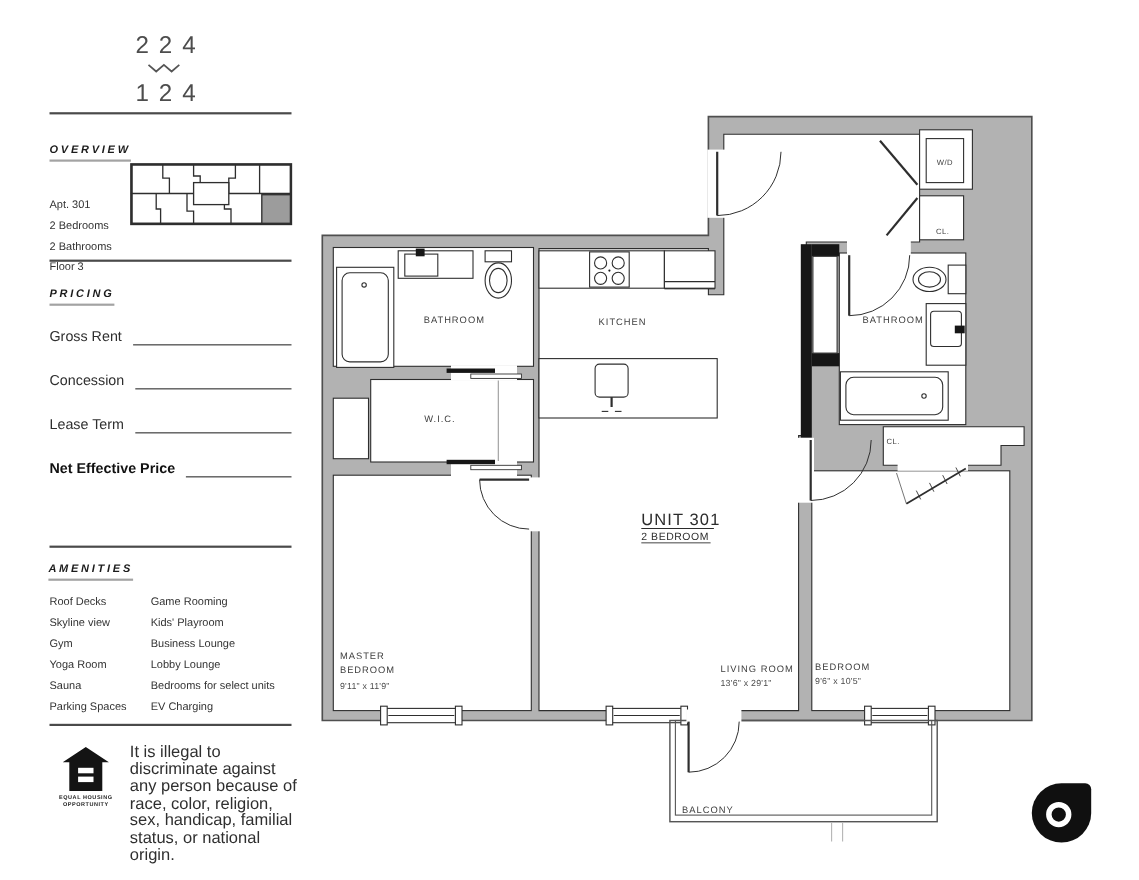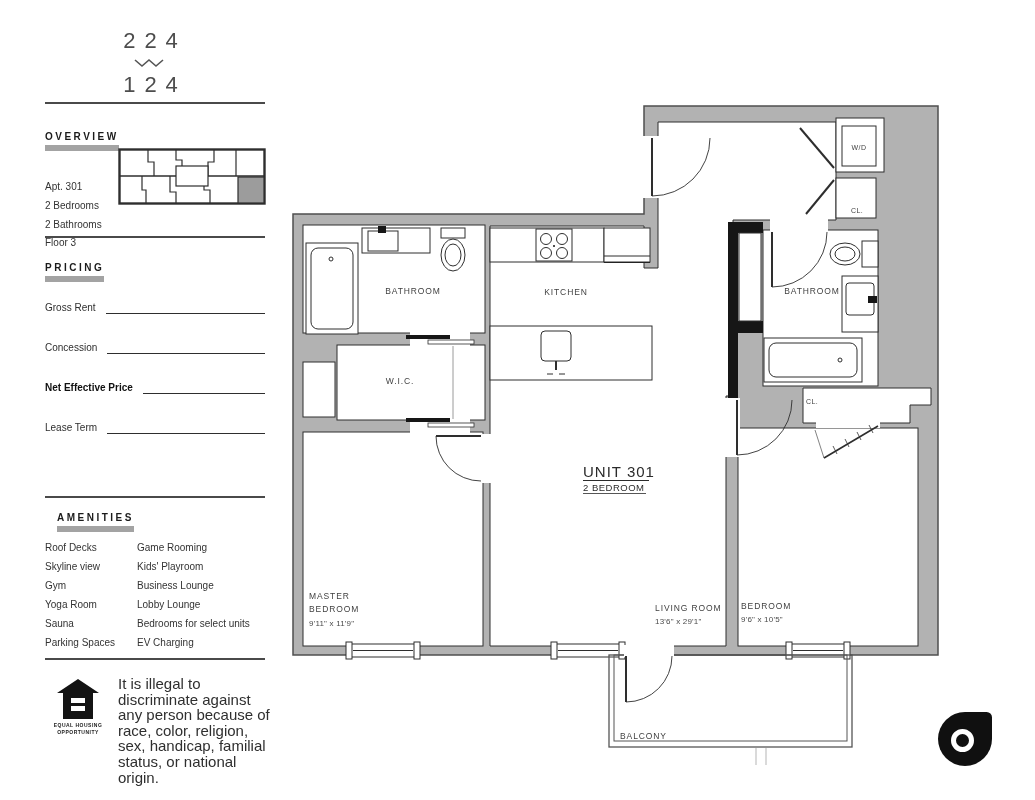--- a/index.html
+++ b/index.html
@@ -7,25 +7,25 @@
         font-family:"Liberation Sans",sans-serif;color:#2e2e2e;}
   .abs{position:absolute;}
 
   
   .brand{left:103px;top:28px;width:95px;text-align:center;color:#4d4d4d;}
   .brand .num{font-size:22px;letter-spacing:9px;padding-left:9px;line-height:26px;font-weight:400;}
 
   
   .rule{left:45px;width:220px;border-top:2px solid #4a4a4a;height:0;}
   .h-sec{font-size:10px;font-weight:bold;letter-spacing:2.5px;color:#1b1b1b;}
-  .h-sec span{border-bottom:6px solid #a3a3a3;padding-bottom:3px;display:inline-block;}
+  .h-sec span{border-bottom:2px solid #a3a3a3;padding-bottom:3px;display:inline-block;font-style:italic;}
   .ov-items{left:45px;top:152px;font-size:10px;line-height:18.8px;color:#333;margin-top:26px;}
   .p-rows{left:45px;top:292px;width:220px;}
   .p-row{display:flex;align-items:flex-end;height:22px;margin-bottom:18px;}
-  .p-label{font-size:10px;color:#2e2e2e;white-space:nowrap;padding-bottom:1px;text-align:right;}
+  .p-label{font-size:13px;color:#2e2e2e;white-space:nowrap;padding-bottom:1px;text-align:right;}
   .p-row.bold .p-label{font-weight:bold;color:#111;}
   .p-line{flex:1;border-bottom:1.6px solid #2e2e2e;margin-left:10px;height:18px;}
   .am-col{font-size:10px;line-height:19px;color:#333;white-space:nowrap;}
   .legal-text{left:118px;top:676px;width:152px;font-size:15px;line-height:15.6px;color:#2f2f2f;}
   .eho-cap{left:40px;top:722px;width:76px;text-align:center;font-size:5px;letter-spacing:.5px;
            line-height:6.5px;color:#222;font-weight:bold;}
 
   
   .fl{font-size:8.5px;letter-spacing:.9px;fill:#3f3f3f;font-family:"Liberation Sans",sans-serif;}
   .fl-sm{font-size:7px;letter-spacing:.4px;fill:#3f3f3f;font-family:"Liberation Sans",sans-serif;}
@@ -85,33 +85,33 @@
   </div>
   <div class="abs p-rows">
     <div class="p-row">
       <span class="p-label">Gross Rent</span>
       <span class="p-line"></span>
     </div>
     <div class="p-row">
       <span class="p-label">Concession</span>
       <span class="p-line"></span>
     </div>
+    <div class="p-row">
+      <span class="p-label">Lease Term</span>
+      <span class="p-line"></span>
+    </div>
     <div class="p-row bold">
       <span class="p-label">Net Effective Price</span>
       <span class="p-line"></span>
     </div>
-    <div class="p-row">
-      <span class="p-label">Lease Term</span>
-      <span class="p-line"></span>
-    </div>
   </div>
 
   <div class="abs rule" style="top:496px;"></div>
 
-  <div class="abs h-sec" style="left:57px;top:512px;">
+  <div class="abs h-sec" style="left:44px;top:512px;">
     <span>AMENITIES</span>
   </div>
   <div class="abs am-col" style="left:45px;top:538px;width:88px;">
     <div>Roof Decks</div>
     <div>Skyline view</div>
     <div>Gym</div>
     <div>Yoga Room</div>
     <div>Sauna</div>
     <div>Parking Spaces</div>
   </div>

